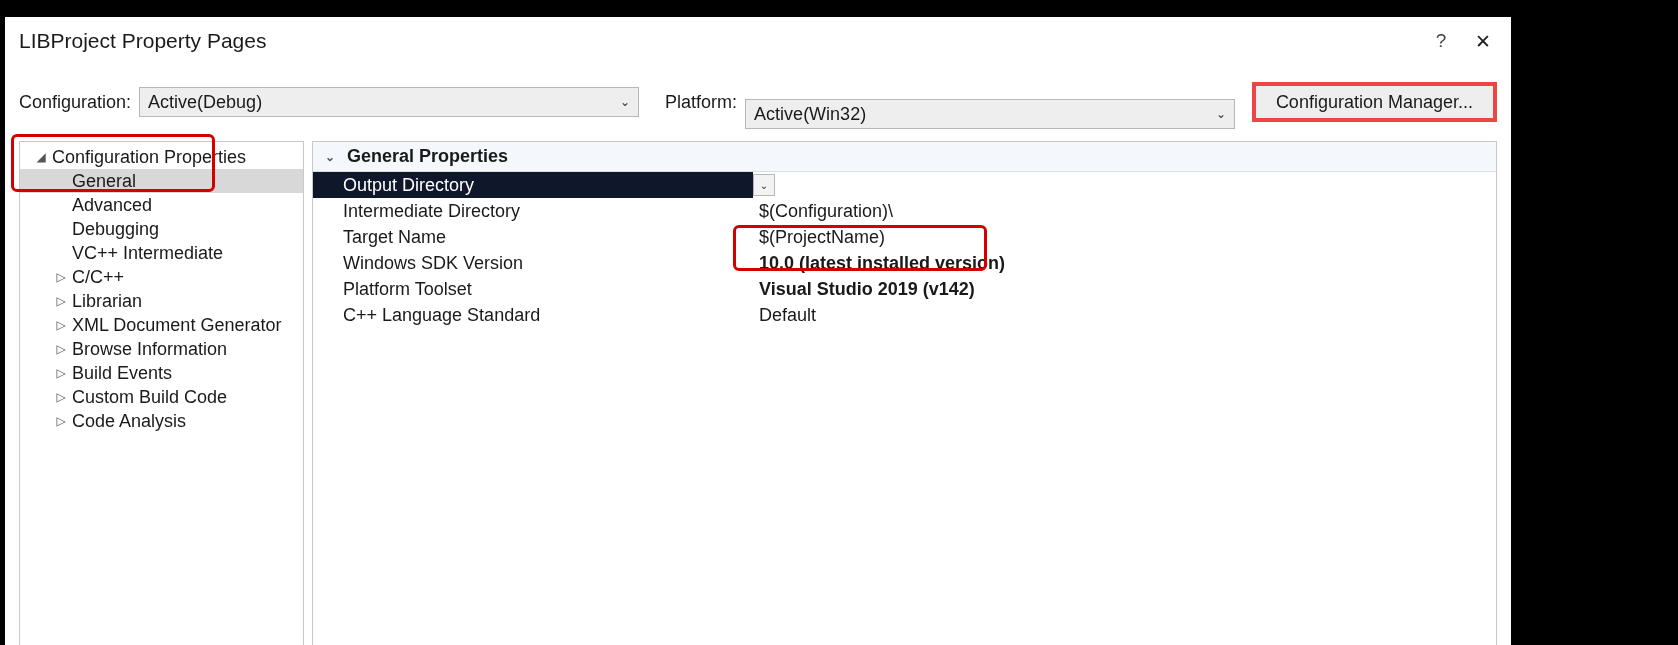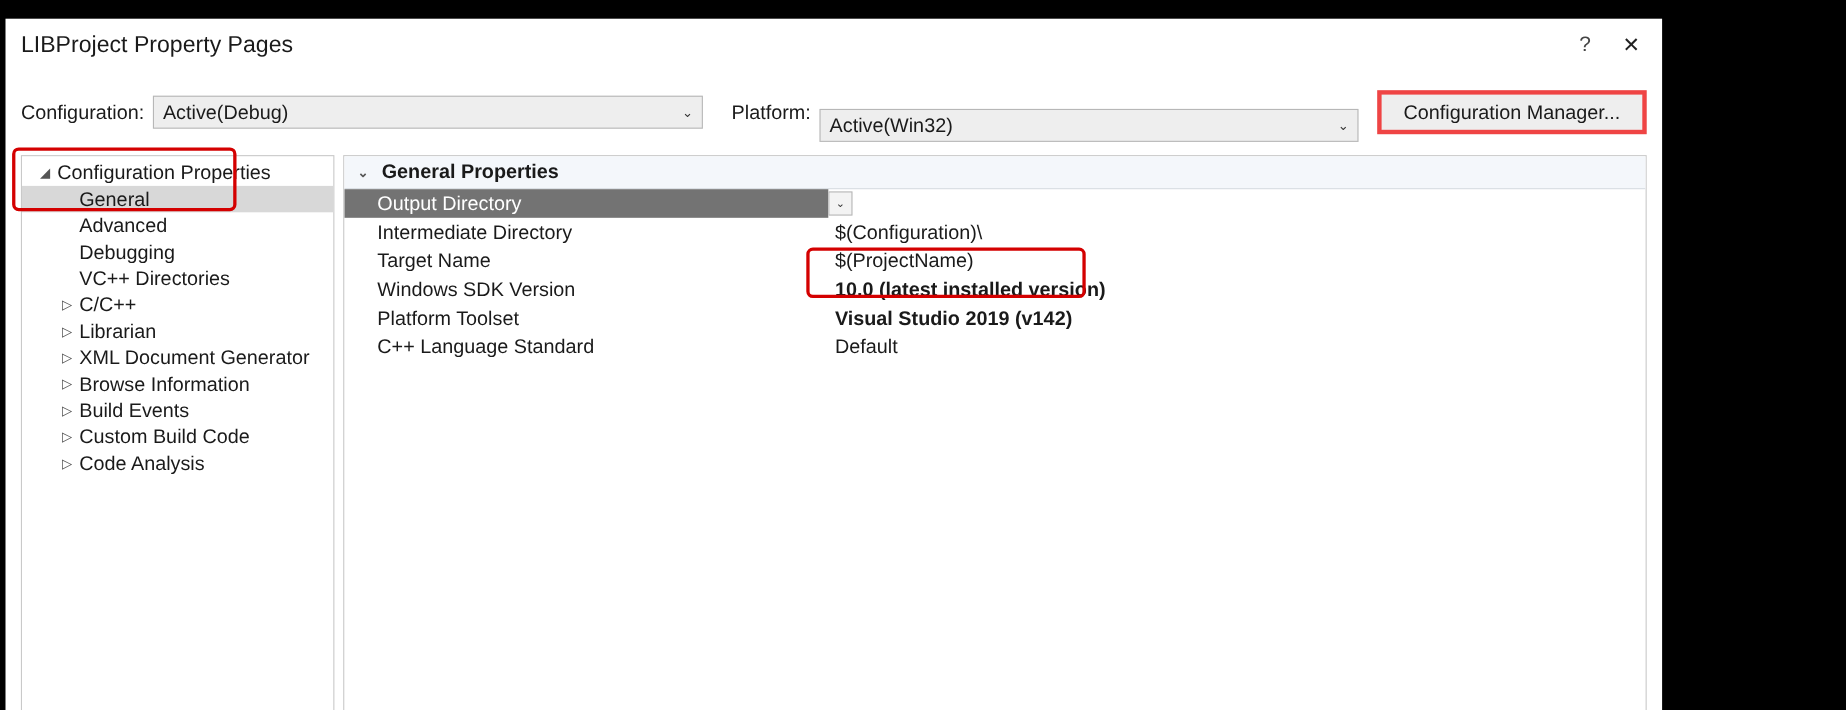--- a/index.html
+++ b/index.html
@@ -139,21 +139,21 @@
   }
   .prop-row .dd {
     width: 22px; height: 22px;
     border: 1px solid #b7b7b7;
     background: #f3f3f3;
     display: flex; align-items: center; justify-content: center;
     margin-right: 3px;
     font-size: 10px; color: #333;
   }
   .prop-row.sel .key {
-    background: #737373;
+    background: #0f172a;
     color: #fff;
   }
   .prop-row .val.bold { font-weight: 700; }
   
   .annot {
     position: absolute;
     border: 3px solid #d40000;
     border-radius: 6px;
     pointer-events: none;
   }
@@ -197,21 +197,21 @@
           <div class="tree-row child sel">
             <span>General</span>
           </div>
           <div class="tree-row child">
             <span>Advanced</span>
           </div>
           <div class="tree-row child">
             <span>Debugging</span>
           </div>
           <div class="tree-row child">
-            <span>VC++ Directories</span>
+            <span>VC++ Intermediate</span>
           </div>
           <div class="tree-row haschild">
             <span class="glyph">▷</span>
             <span>C/C++</span>
           </div>
           <div class="tree-row haschild">
             <span class="glyph">▷</span>
             <span>Librarian</span>
           </div>
           <div class="tree-row haschild">

